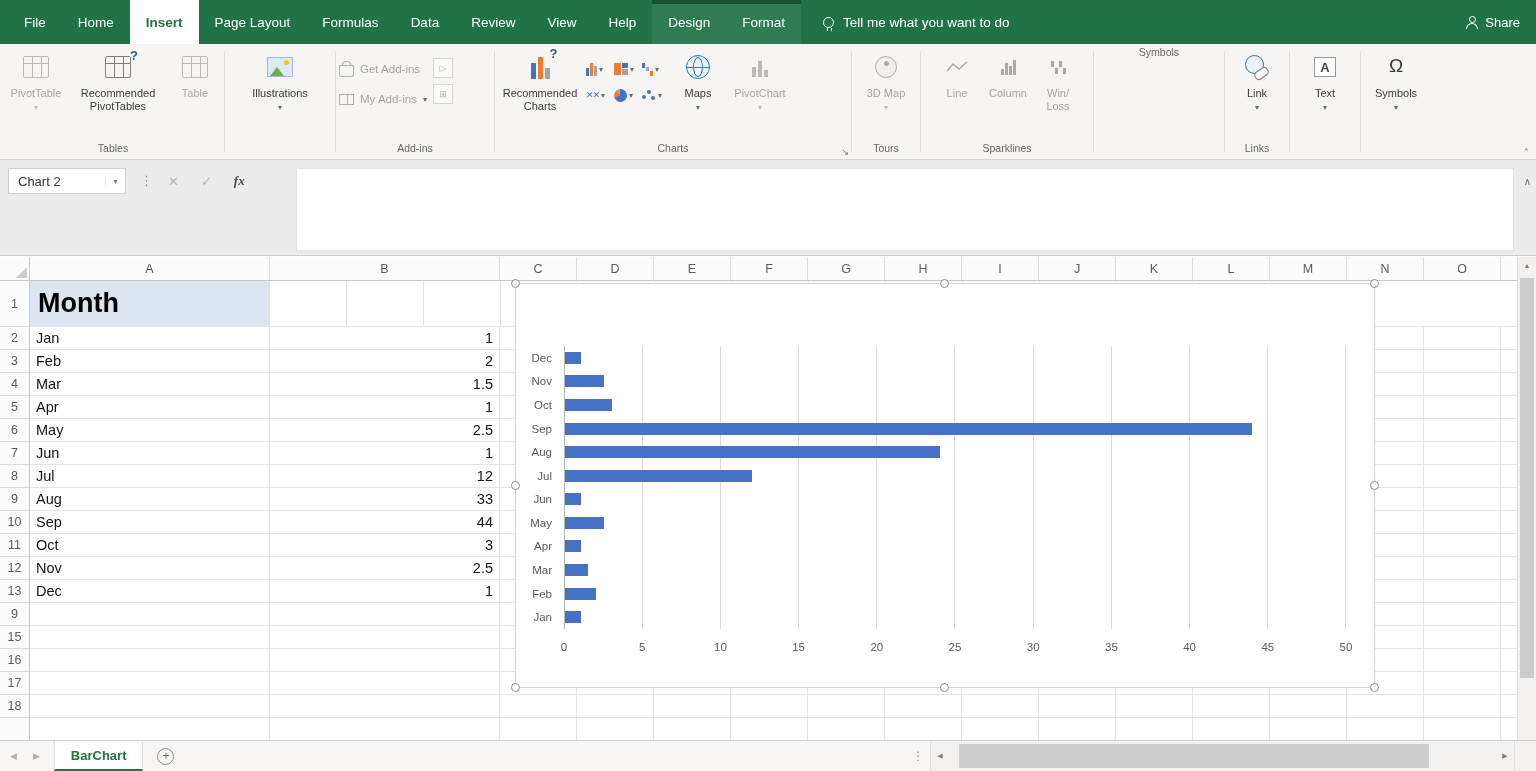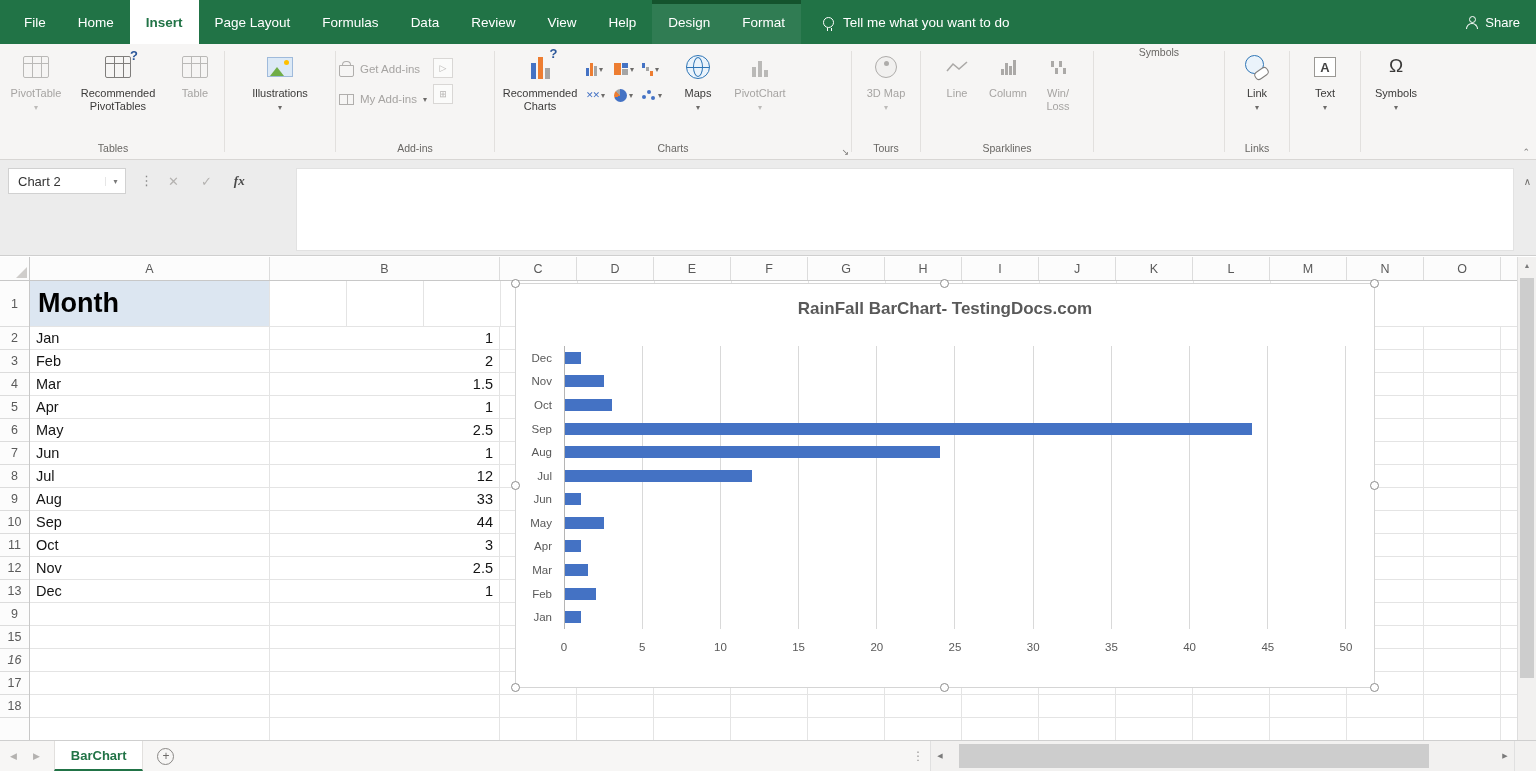--- a/index.html
+++ b/index.html
@@ -506,21 +506,21 @@
         <div class="rowcell" style="height: 23px;">6</div>
         <div class="rowcell" style="height: 23px;">7</div>
         <div class="rowcell" style="height: 23px;">8</div>
         <div class="rowcell" style="height: 23px;">9</div>
         <div class="rowcell" style="height: 23px;">10</div>
         <div class="rowcell" style="height: 23px;">11</div>
         <div class="rowcell" style="height: 23px;">12</div>
         <div class="rowcell" style="height: 23px;">13</div>
         <div class="rowcell" style="height: 23px;">9</div>
         <div class="rowcell" style="height: 23px;">15</div>
-        <div class="rowcell" style="height: 23px; font-style: italic;">16</div>
+        <div class="rowcell" style="height: 23px;">16</div>
         <div class="rowcell" style="height: 23px;">17</div>
         <div class="rowcell" style="height: 23px;">18</div>
         <div class="rowcell" style="height: 23px;"></div>
       </div>
     <div class="cellswrap" id="cells">
         <div class="crow" style="height: 46px;">
           <div class="cell hd" style="width: 240px;">Month</div>
           <div class="cell" style="width: 77px;"></div>
           <div class="cell" style="width: 77px;"></div>
           <div class="cell" style="width: 77px;"></div>
@@ -861,21 +861,20 @@
           <div class="cell fill"></div>
         </div>
       </div>
     <div class="vscroll">
       <div class="vs-up">▲</div>
       <div class="vs-thumb"></div>
     </div>
   </div>
 
   <div class="chartbox">
-    <div class="ctitle">RainFall BarChart- TestingDocs.com</div>
     <div class="cats" id="cats">
         <div class="cat">Dec</div>
         <div class="cat">Nov</div>
         <div class="cat">Oct</div>
         <div class="cat">Sep</div>
         <div class="cat">Aug</div>
         <div class="cat">Jul</div>
         <div class="cat">Jun</div>
         <div class="cat">May</div>
         <div class="cat">Apr</div>

